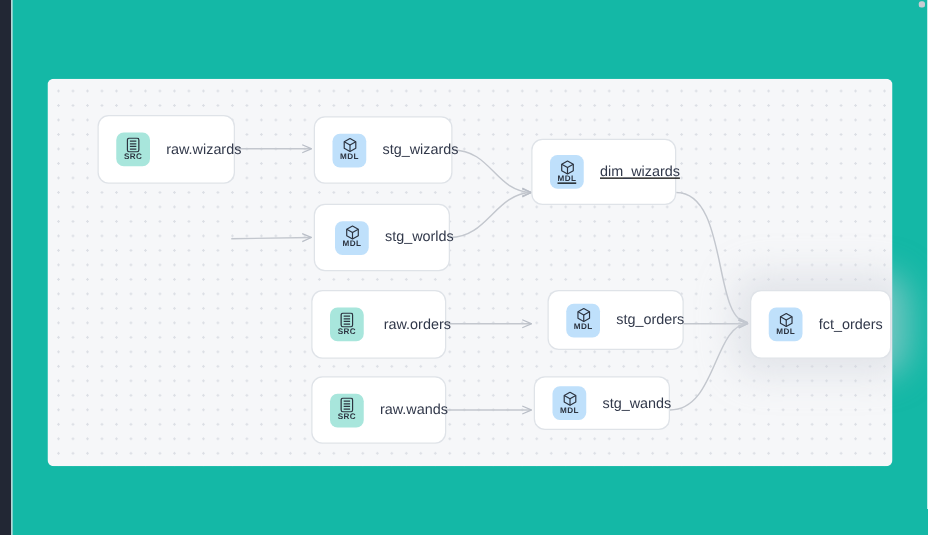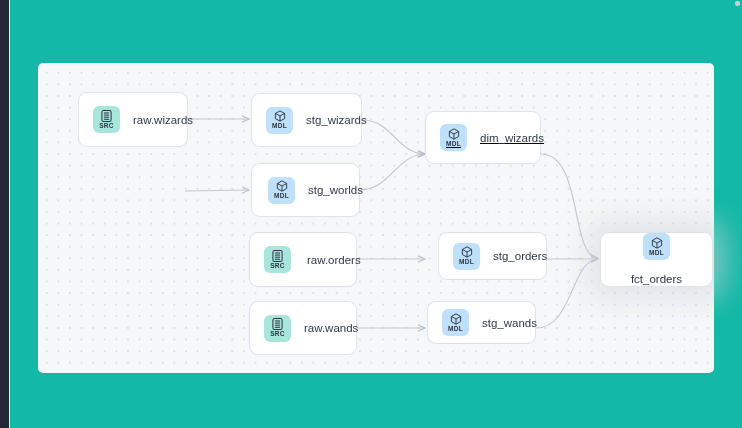--- a/index.html
+++ b/index.html
@@ -43,21 +43,21 @@
   .node {
     position: absolute;
     background: #ffffff;
     border: 1px solid #dfe3e8;
     border-radius: 9px;
     display: flex;
     align-items: center;
     padding: 0 14px;
     gap: 13px;
   }
-  .node.glow { box-shadow: 0 0 26px 14px rgba(210,213,222,0.50); flex-direction: column; }
+  .node.glow { box-shadow: 0 0 26px 14px rgba(210,213,222,0.50); }
 
   .badge {
     width: 27px; height: 27px; min-width: 27px;
     border-radius: 6px;
     display: flex; flex-direction: column;
     align-items: center; justify-content: center;
     gap: 0px;
   }
   .badge.src { background: #a8e6dc; }
   .badge.mdl { background: #bfe0fb; }

